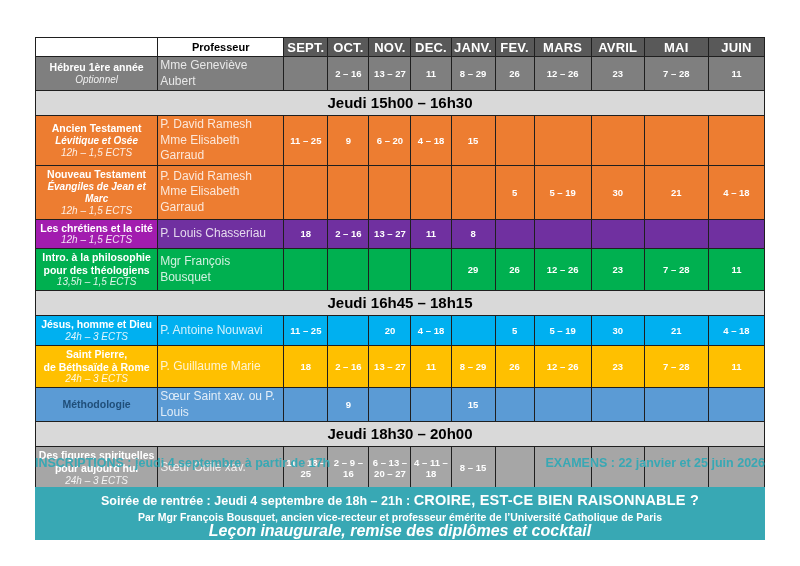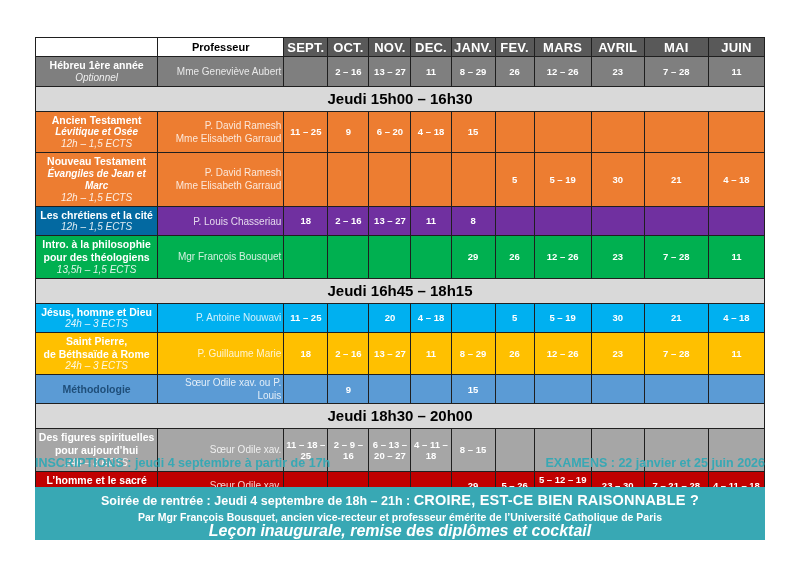--- a/index.html
+++ b/index.html
@@ -24,21 +24,21 @@
     background:var(--band-gray,#D9D9D9);color:#000;font-weight:bold;
     font-size:15px;text-align:center;height:24px;line-height:24px;
   }
 
   .course{text-align:center;padding:2px 1px;}
   .course div{line-height:1.2;}
   .l-b{font-weight:bold;font-size:10.5px;color:#fff;}
   .l-bi{font-weight:bold;font-style:italic;font-size:10px;color:#fff;}
   .l-i{font-style:italic;font-size:10px;color:rgba(255,255,255,.88);}
 
-  .prof{text-align:right;font-size:10px;color:rgba(255,255,255,.82);padding:1px 2px;}
+  .prof{text-align:left;font-size:12px;color:rgba(255,255,255,.82);padding:1px 2px;}
   .prof div{line-height:1.3;}
 
   .val{
     text-align:center;font-weight:bold;font-size:9.5px;color:#fff;
     padding:1px 1px;line-height:1.2;
   }
 
   .footer-line{
     position:absolute;top:456px;left:35px;right:35px;height:18px;
     font-weight:bold;font-size:12.5px;color:var(--accent-teal,#2E9EAC);
@@ -149,21 +149,21 @@
           <td class="val" style="background: rgb(237, 125, 49);"></td>
           <td class="val" style="background: rgb(237, 125, 49);"></td>
           <td class="val" style="background: rgb(237, 125, 49);"></td>
           <td class="val" style="background: rgb(237, 125, 49);">5</td>
           <td class="val" style="background: rgb(237, 125, 49);">5 – 19</td>
           <td class="val" style="background: rgb(237, 125, 49);">30</td>
           <td class="val" style="background: rgb(237, 125, 49);">21</td>
           <td class="val" style="background: rgb(237, 125, 49);">4 – 18</td>
         </tr>
         <tr>
-          <td class="course" style="background: #0369a1;">
+          <td class="course" style="background: #a21caf;">
             <div class="l-b">Les chrétiens et la cité</div>
             <div class="l-i">12h – 1,5 ECTS</div>
           </td>
           <td class="prof" style="background: rgb(112, 48, 160);">
             <div>P. Louis Chasseriau</div>
           </td>
           <td class="val" style="background: rgb(112, 48, 160);">18</td>
           <td class="val" style="background: rgb(112, 48, 160);">2 – 16</td>
           <td class="val" style="background: rgb(112, 48, 160);">13 – 27</td>
           <td class="val" style="background: rgb(112, 48, 160);">11</td>
@@ -234,21 +234,21 @@
           <td class="val" style="background: rgb(255, 192, 0);">12 – 26</td>
           <td class="val" style="background: rgb(255, 192, 0);">23</td>
           <td class="val" style="background: rgb(255, 192, 0);">7 – 28</td>
           <td class="val" style="background: rgb(255, 192, 0);">11</td>
         </tr>
         <tr>
           <td class="course" style="background: rgb(91, 155, 213);">
             <div class="l-b" style="color: rgb(31, 78, 121);">Méthodologie</div>
           </td>
           <td class="prof" style="background: rgb(91, 155, 213);">
-            <div>Sœur Odile xav. ou P. Louis</div>
+            <div>Sœur Saint xav. ou P. Louis</div>
           </td>
           <td class="val" style="background: rgb(91, 155, 213);"></td>
           <td class="val" style="background: rgb(91, 155, 213);">9</td>
           <td class="val" style="background: rgb(91, 155, 213);"></td>
           <td class="val" style="background: rgb(91, 155, 213);"></td>
           <td class="val" style="background: rgb(91, 155, 213);">15</td>
           <td class="val" style="background: rgb(91, 155, 213);"></td>
           <td class="val" style="background: rgb(91, 155, 213);"></td>
           <td class="val" style="background: rgb(91, 155, 213);"></td>
           <td class="val" style="background: rgb(91, 155, 213);"></td>

